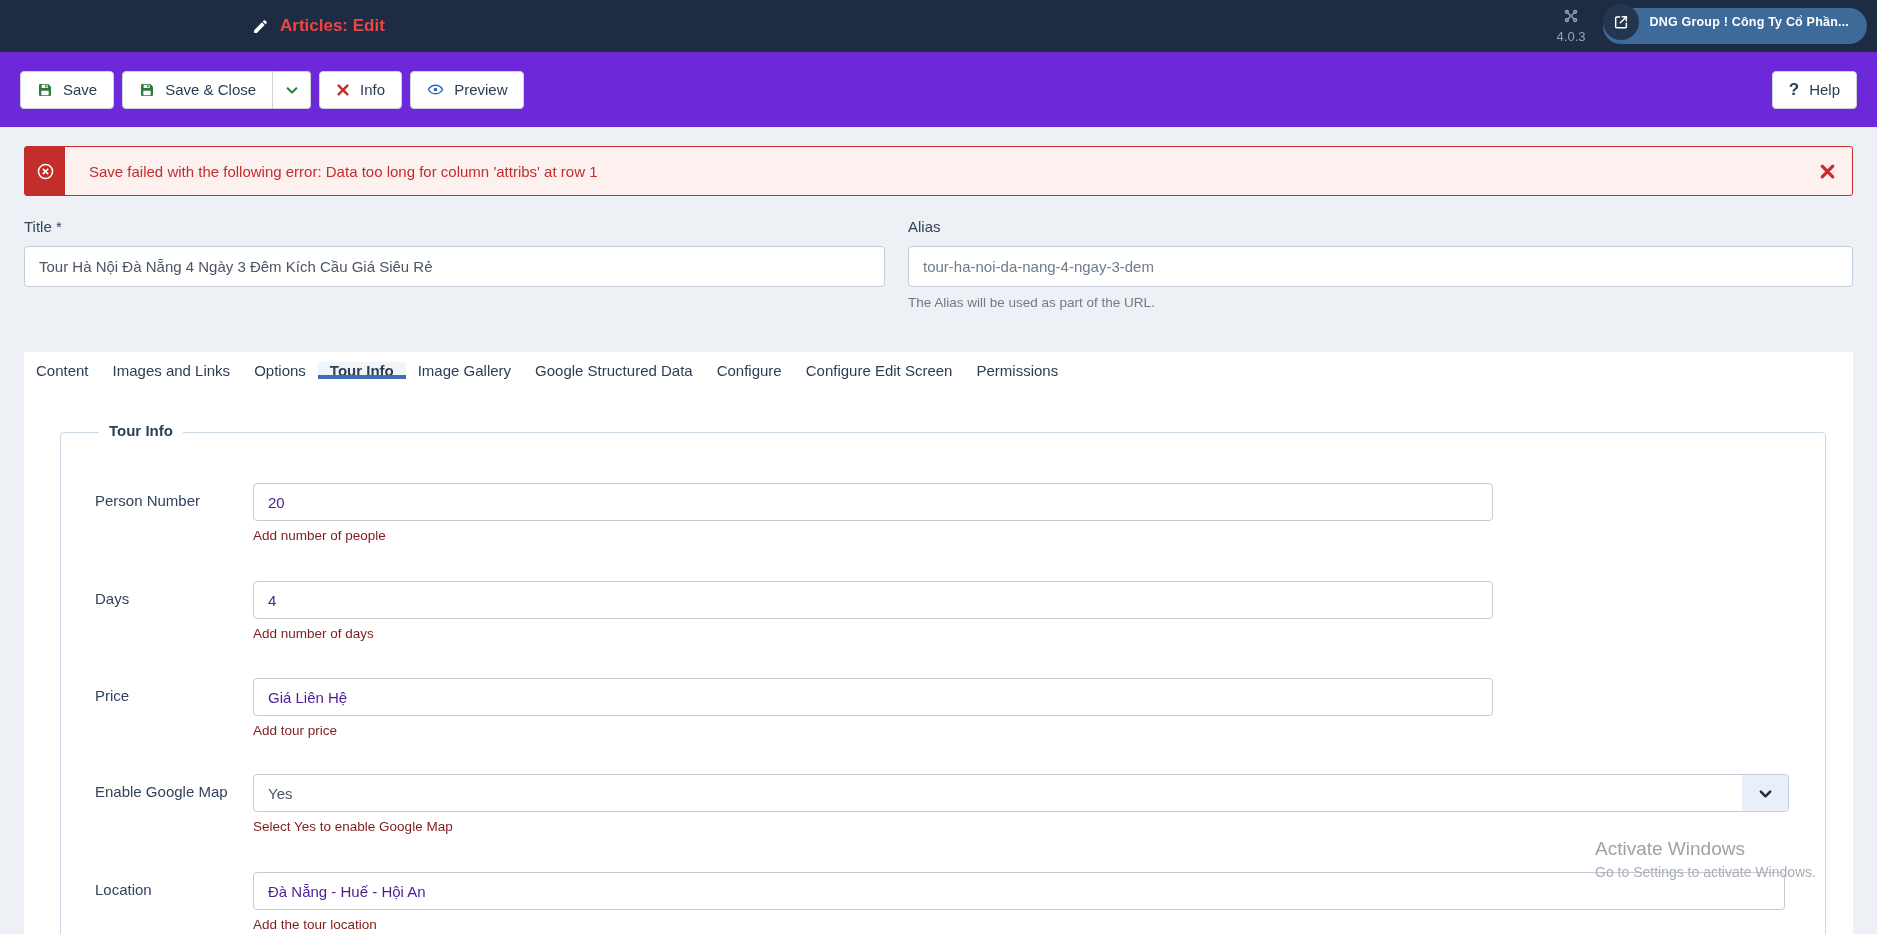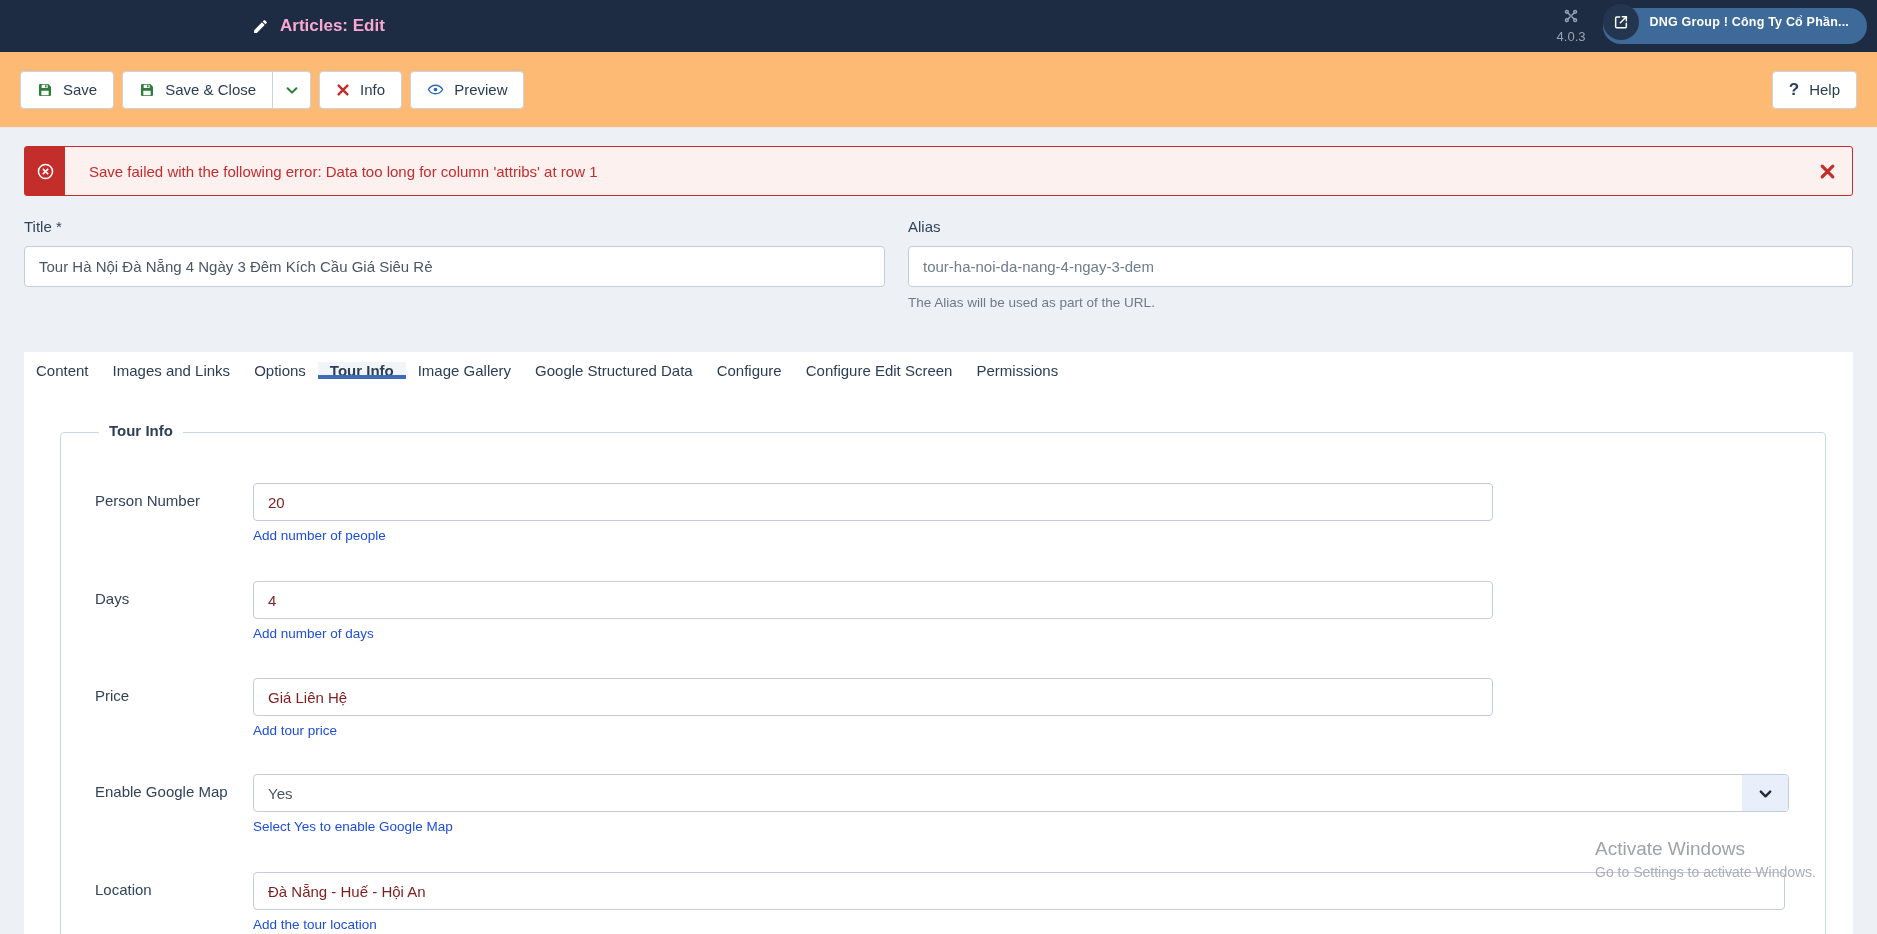--- a/index.html
+++ b/index.html
@@ -10,30 +10,30 @@
   }
   svg{display:block;}
 
   
   .header{position:absolute;top:0;left:0;width:1877px;height:52px;background:#1e2c43;}
   .brand-block{position:absolute;left:0;top:0;width:230px;height:52px;background:#36496b;
     display:flex;align-items:center;gap:10px;padding-left:16px;box-sizing:border-box;}
   .brand-text{color:#fff;font-size:25px;font-weight:500;letter-spacing:.3px;}
   .brand-reg{color:#fff;font-size:9px;vertical-align:top;position:relative;top:-9px;left:1px;}
   .page-title-wrap{position:absolute;left:252px;top:0;height:52px;display:flex;align-items:center;gap:11px;}
-  .page-title{color:#f9a8d4;font-size:17px;font-weight:600;}
+  .page-title{color:#ef4444;font-size:17px;font-weight:600;}
   .header-right{position:absolute;right:10px;top:0;height:52px;display:flex;align-items:center;gap:18px;}
   .version-wrap{display:flex;align-items:center;gap:6px;color:#98a3b3;font-size:13px;flex-direction:column;}
   .site-pill{height:36px;border:none;border-radius:18px;background:#3e6a9a;display:flex;align-items:center;
     padding:0 18px 8px 0;gap:10px;cursor:pointer;}
   .site-pill-circle{width:36px;height:36px;border-radius:50%;background:#24364f;display:flex;align-items:center;justify-content:center;}
   .site-pill-text{color:#fff;font-size:12.5px;font-weight:600;letter-spacing:.2px;white-space:nowrap;}
 
   
-  .toolbar{position:absolute;top:52px;left:0;width:1877px;height:76px;background:#fdba74;
+  .toolbar{position:absolute;top:52px;left:0;width:1877px;height:76px;background:#6d28d9;
     border-bottom:1px solid #e6eaee;display:flex;align-items:center;padding:0 20px;box-sizing:border-box;}
   .btn{height:38px;background:#fff;border:1px solid #ccd3da;border-radius:4px;display:inline-flex;
     align-items:center;gap:10px;padding:0 16px;font-size:15px;color:#2b3c52;font-family:inherit;cursor:pointer;}
   .btn-group{display:inline-flex;margin-right:8px;}
   .btn-group .btn-main{border-radius:4px 0 0 4px;}
   .btn-caret{height:38px;width:38px;background:#fff;border:1px solid #ccd3da;border-left:none;
     border-radius:0 4px 4px 0;display:inline-flex;align-items:center;justify-content:center;cursor:pointer;}
   .btn-help{margin-left:auto;}
   .qmark{font-weight:700;font-size:17px;color:#29405b;}
 
@@ -59,27 +59,27 @@
   .tab.active::after{content:"";position:absolute;left:0;right:0;bottom:0;height:4px;background:#3d6db8;}
 
   
   .tour-fieldset{position:absolute;left:36px;top:80px;width:1766px;height:540px;box-sizing:border-box;
     border:1px solid #cbd8e4;border-radius:4px;}
   .tour-legend{position:absolute;top:-11px;left:38px;background:#fff;padding:0 10px;
     font-size:15px;font-weight:700;color:#2e3f55;}
   .frow{position:absolute;left:0;width:100%;height:72px;}
   .flabel{position:absolute;left:34px;top:9px;width:200px;font-size:15px;color:#32435c;}
   .finput{position:absolute;left:192px;top:0;height:38px;box-sizing:border-box;background:#fff;
-    border:1px solid #c3ccd9;border-radius:4px;padding:0 14px;font-size:15px;font-family:inherit;color:#7f1d1d;outline:none;}
+    border:1px solid #c3ccd9;border-radius:4px;padding:0 14px;font-size:15px;font-family:inherit;color:#4c1d95;outline:none;}
   .fselect{position:absolute;left:192px;top:0;height:38px;box-sizing:border-box;background:#fff;
     border:1px solid #c3ccd9;border-radius:4px;display:flex;align-items:center;padding-left:14px;
     font-size:15px;color:#4b5663;cursor:pointer;}
   .fcaret{position:absolute;right:0;top:0;width:46px;height:100%;background:#e9effa;
     border-radius:0 3px 3px 0;display:flex;align-items:center;justify-content:center;}
-  .fhelp{position:absolute;left:192px;top:45px;font-size:13.5px;color:#1d4ed8;}
+  .fhelp{position:absolute;left:192px;top:45px;font-size:13.5px;color:#7f1d1d;}
 
   
   .watermark{position:absolute;left:1595px;top:838px;z-index:50;pointer-events:none;}
   .wm1{font-size:19px;color:#9ca3a9;}
   .wm2{font-size:14px;color:#a9aeb4;margin-top:4px;}
 </style>
 </head>
 <body>
 
 <div class="header">

